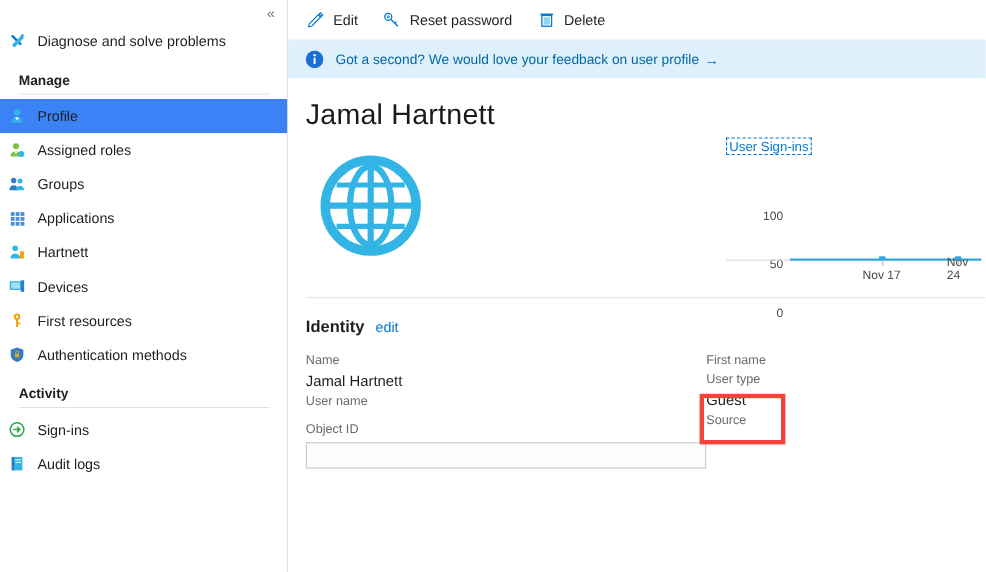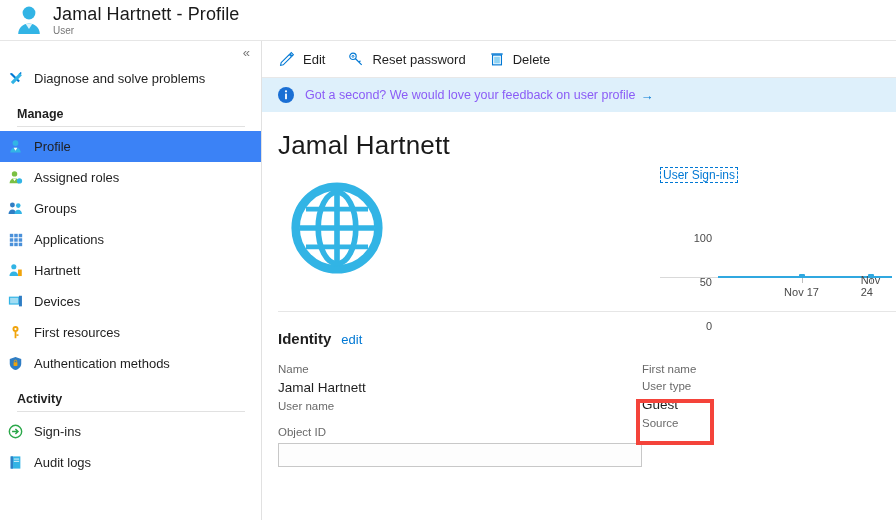--- a/index.html
+++ b/index.html
@@ -80,21 +80,21 @@
     font-size: 13px; color: #1f1f1f;
   }
   .tb-ico { width: 18px; height: 18px; margin-right: 7px; display: flex; align-items: center; justify-content: center; }
 
   .banner {
     height: 34px; background: #def0fb;
     display: flex; align-items: center; padding-left: 16px;
     box-sizing: border-box;
   }
   .banner-ico { width: 16px; height: 16px; margin-right: 11px; flex: 0 0 auto; }
-  .banner-text { font-size: 12.5px; color: #8b5cf6; }
+  .banner-text { font-size: 12.5px; color: #0369a1; }
   .banner-arrow { color: #0078d4; margin-left: 5px; font-size: 13px; }
 
   .page-title {
     font-size: 26px; color: #1a1a1a; font-weight: 400;
     padding: 18px 0 0 16px; letter-spacing: .2px;
   }
 
   .summary { display: flex; padding: 16px 0 0 0; position: relative; height: 148px; box-sizing: border-box; }
   .globe-wrap { width: 150px; display: flex; justify-content: center; padding-top: 4px; }
 
@@ -135,33 +135,20 @@
     position: absolute; border: 4px solid #f4433a;
     left: -6px; top: 38px; width: 78px; height: 46px;
     box-sizing: border-box; pointer-events: none;
   }
 </style>
 </head>
 <body>
 
 <div class="app">
 
-  <div class="header">
-    <div class="header-avatar">
-      <svg viewBox="0 0 30 32" width="30" height="32">
-        <circle cx="15" cy="9" r="6.4" fill="#32b4e5"></circle>
-        <path d="M4.2 30c0-6.2 4.9-10.6 10.8-10.6S25.8 23.8 25.8 30z" fill="#32b4e5"></path>
-        <path d="M11.6 19.8 L15 25 L18.4 19.8 Z" fill="#ffffff" opacity="0.85"></path>
-      </svg>
-    </div>
-    <div class="header-texts">
-      <div class="header-title">Jamal Hartnett - Profile</div>
-      <div class="header-sub">User</div>
-    </div>
-  </div>
 
   <div class="body-row">
 
     <div class="sidebar">
       <div class="collapse-row">
         <div class="collapse-btn">«</div>
       </div>
 
       <div class="nav-item">
         <span class="nav-icon">

